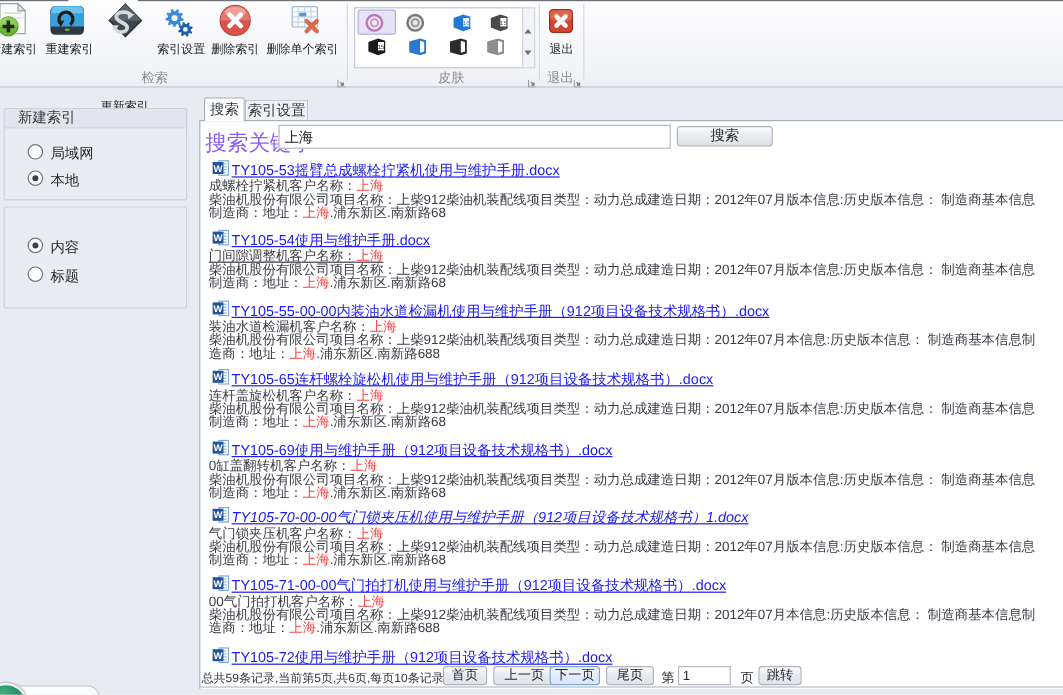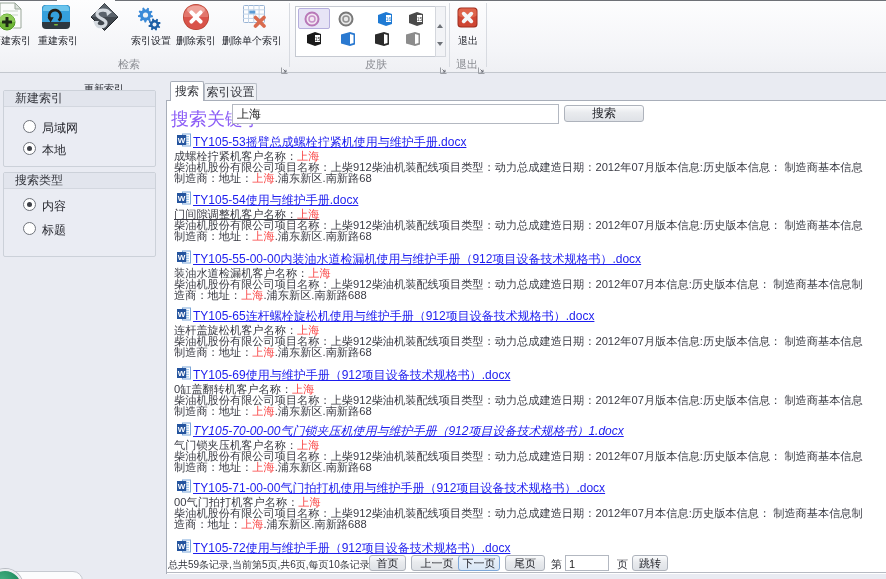--- a/index.html
+++ b/index.html
@@ -199,21 +199,20 @@
 </svg></div>
 
 <div class="abs gbox" style="top:90px;height:75px;">
   <div class="abs ghead">新建索引</div>
   <div class="abs radio" style="left:19px;top:29px;"></div>
   <div class="abs rlab" style="left:38px;top:29px;">局域网</div>
   <div class="abs radio sel" style="left:19px;top:51px;"></div>
   <div class="abs rlab" style="left:38px;top:51px;">本地</div>
 </div>
 <div class="abs gbox" style="top:172px;height:83px;">
-  <div class="abs ghead">搜索类型</div>
   <div class="abs radio sel" style="left:19px;top:25px;"></div>
   <div class="abs rlab" style="left:38px;top:25px;">内容</div>
   <div class="abs radio" style="left:19px;top:49px;"></div>
   <div class="abs rlab" style="left:38px;top:49px;">标题</div>
 </div>
 
 <div id="panel" class="abs"></div>
 <div id="tab1" class="abs tab">搜索</div>
 <div id="tab2" class="abs tab">索引设置</div>
 <div id="kwlab" class="abs">搜索关键字</div>
@@ -225,21 +224,21 @@
         <g fill="#a0c6e8">
           <rect x="7.5" y="3" width="4.5" height="1.2"></rect>
           <rect x="7.5" y="5.4" width="4.5" height="1.2"></rect>
           <rect x="7.5" y="7.8" width="4.5" height="1.2"></rect>
           <rect x="7.5" y="10.2" width="4.5" height="1.2"></rect>
         </g>
         <rect x="0" y="2" width="9.2" height="10" fill="#24549e"></rect>
         <text x="4.6" y="10" font-size="8" font-weight="bold" fill="#fff" text-anchor="middle" font-family="Liberation Sans">W</text>
       </svg></div>
 <div class="abs entry-link" style="left:193px;top:134.0px;">TY105-53摇臂总成螺栓拧紧机使用与维护手册.docx</div>
-<div class="abs dsc" style="left:174px;top:150.5px;">成螺栓拧紧机客户名称：<span class="red">上海</span></div>
+<div class="abs dsc" style="left:174px;top:150.5px;font-family:Liberation Mono, monospace;">成螺栓拧紧机客户名称：<span class="red">上海</span></div>
 <div class="abs dsc" style="left:174px;top:161.9px;">柴油机股份有限公司项目名称：上柴912柴油机装配线项目类型：动力总成建造日期：2012年07月版本信息:历史版本信息： 制造商基本信息</div>
 <div class="abs dsc" style="left:174px;top:173.3px;">制造商：地址：<span class="red">上海</span>.浦东新区.南新路68</div>
 <div class="abs" style="left:177px;top:191.0px;width:14px;height:14px;"><svg class="wicon" viewBox="0 0 14 14">
         <rect x="5.5" y="1" width="8" height="12" fill="#fff" stroke="#7da7d9" stroke-width="1"></rect>
         <g fill="#a0c6e8">
           <rect x="7.5" y="3" width="4.5" height="1.2"></rect>
           <rect x="7.5" y="5.4" width="4.5" height="1.2"></rect>
           <rect x="7.5" y="7.8" width="4.5" height="1.2"></rect>
           <rect x="7.5" y="10.2" width="4.5" height="1.2"></rect>
         </g>

